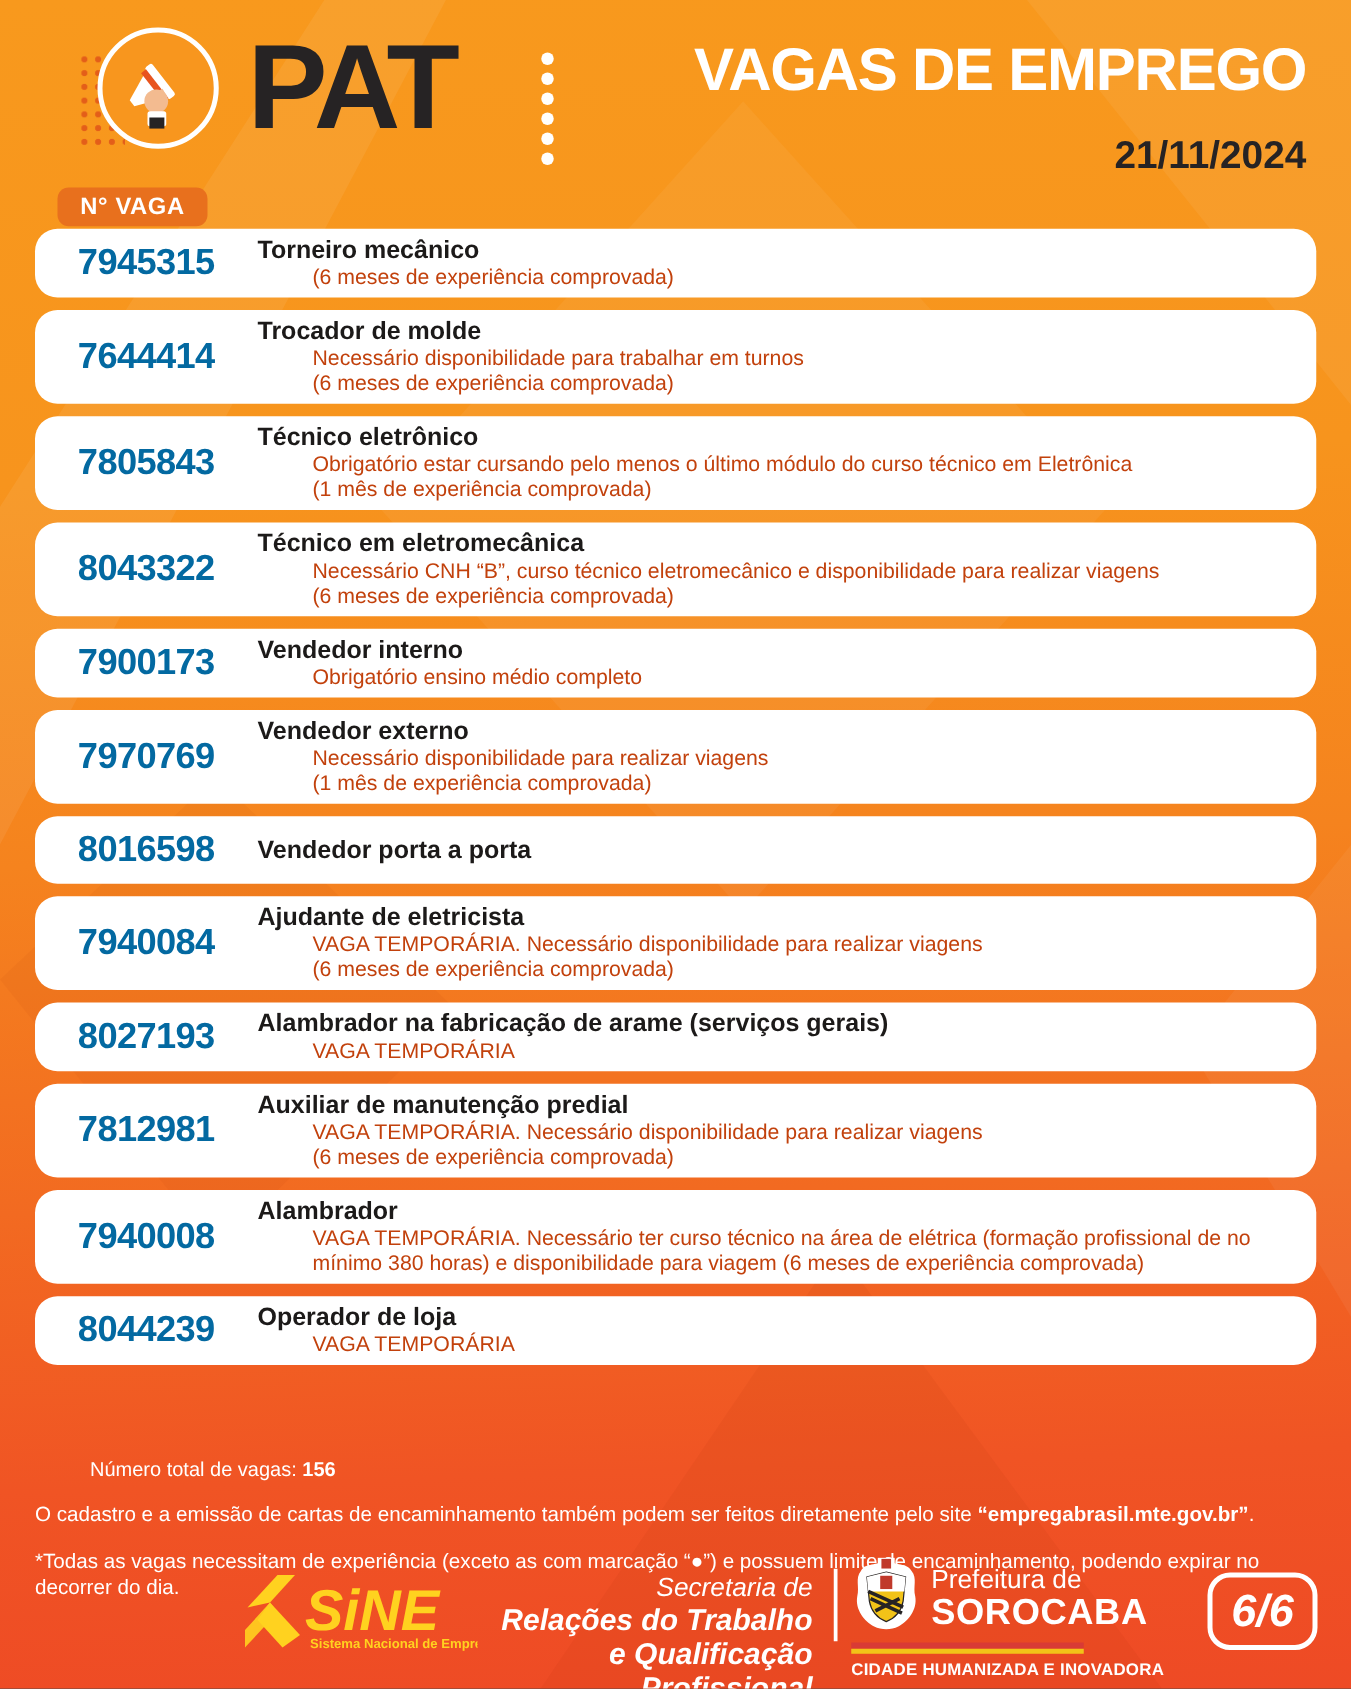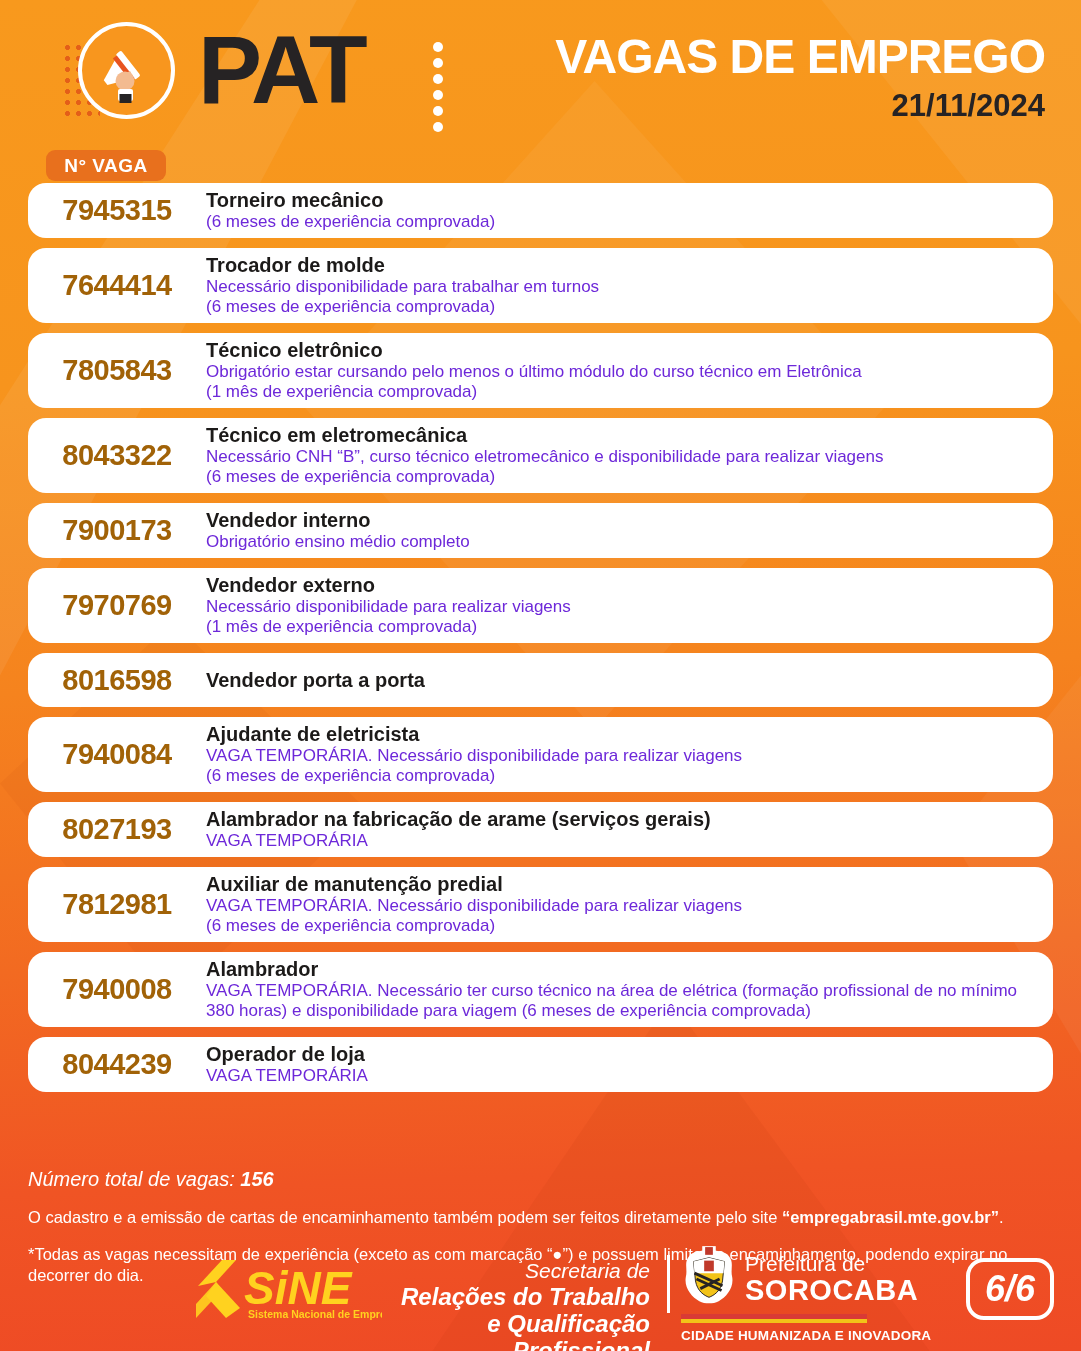--- a/index.html
+++ b/index.html
@@ -26,43 +26,43 @@
     background-size:11px 11px; }
   .logo-circle { position:absolute; left:78px; top:22px; width:97px; height:97px;
     border-radius:50%; border:4px solid #fff; background:#f8961e;
     display:flex; align-items:center; justify-content:center; }
   .pat-word { position:absolute; left:198px; top:24px; font-size:96px; font-weight:900;
     letter-spacing:-4px; color:#262324; line-height:92px; }
   .dot-divider { position:absolute; left:433px; top:42px; display:flex; flex-direction:column; gap:6px; }
   .dot-divider span { width:10px; height:10px; border-radius:50%; background:#fff; }
   .title-block { position:absolute; left:468px; right:36px; top:32px; text-align:right; }
   .main-title { color:#fff; font-size:48px; font-weight:900; letter-spacing:-1px; line-height:50px; }
-  .main-date { color:#262324; font-size:31px; font-weight:800; margin-top:6px; letter-spacing:0; }
+  .main-date { color:#262324; font-size:31px; font-weight:800; margin-top:24px; letter-spacing:0; }
 
   
   .tab { position:absolute; top:150px; height:31px; background:#e8701d; border-radius:9px;
     color:#fff; font-weight:800; font-size:19px; display:flex; align-items:center; justify-content:center;
     letter-spacing:.5px; }
   .tab-vaga { left:46px; width:120px; }
   .tab-desc { left:216px; width:148px;margin-top:42px; }
 
   
   .rows { position:absolute; left:28px; right:28px; top:183px;
     display:flex; flex-direction:column; gap:10px; }
   .row { background:#fff; border-radius:18px; display:flex; align-items:center;
     min-height:54px; padding:6px 0; }
   .cell-id { width:178px; flex:0 0 178px; text-align:center;
-    font-size:29px; font-weight:800; color:#a16207; letter-spacing:-.5px; }
+    font-size:29px; font-weight:800; color:#0369a1; letter-spacing:-.5px; }
   .cell-desc { flex:1; padding-right:24px; }
   .job-title { font-size:20px; font-weight:800; color:#1c1a19; line-height:23px; }
-  .desc-line { font-size:17px; color:#6d28d9; line-height:20px; }
+  .desc-line { font-size:17px; color:#c2410c; line-height:20px;margin-left:44px; }
 
   
   .notes { position:absolute; left:28px; right:28px; top:1168px; color:#fff; }
-  .total-line { font-style:italic; font-size:20px; font-weight:500; }
+  .total-line { font-size:16px; font-weight:500;margin-left:44px; }
   .total-line b { font-weight:800; }
   .note { font-size:16.5px; line-height:21px; margin-top:16px; }
   .note:first-of-type { margin-top:9px; }
   .note b { font-weight:800; }
   .marker { color:#fff; }
 
   
   .sine-logo { position:absolute; left:192px; top:1256px; }
   .secretaria { position:absolute; left:360px; top:1258px; width:290px; text-align:right;
     color:#fff; font-style:italic; }

